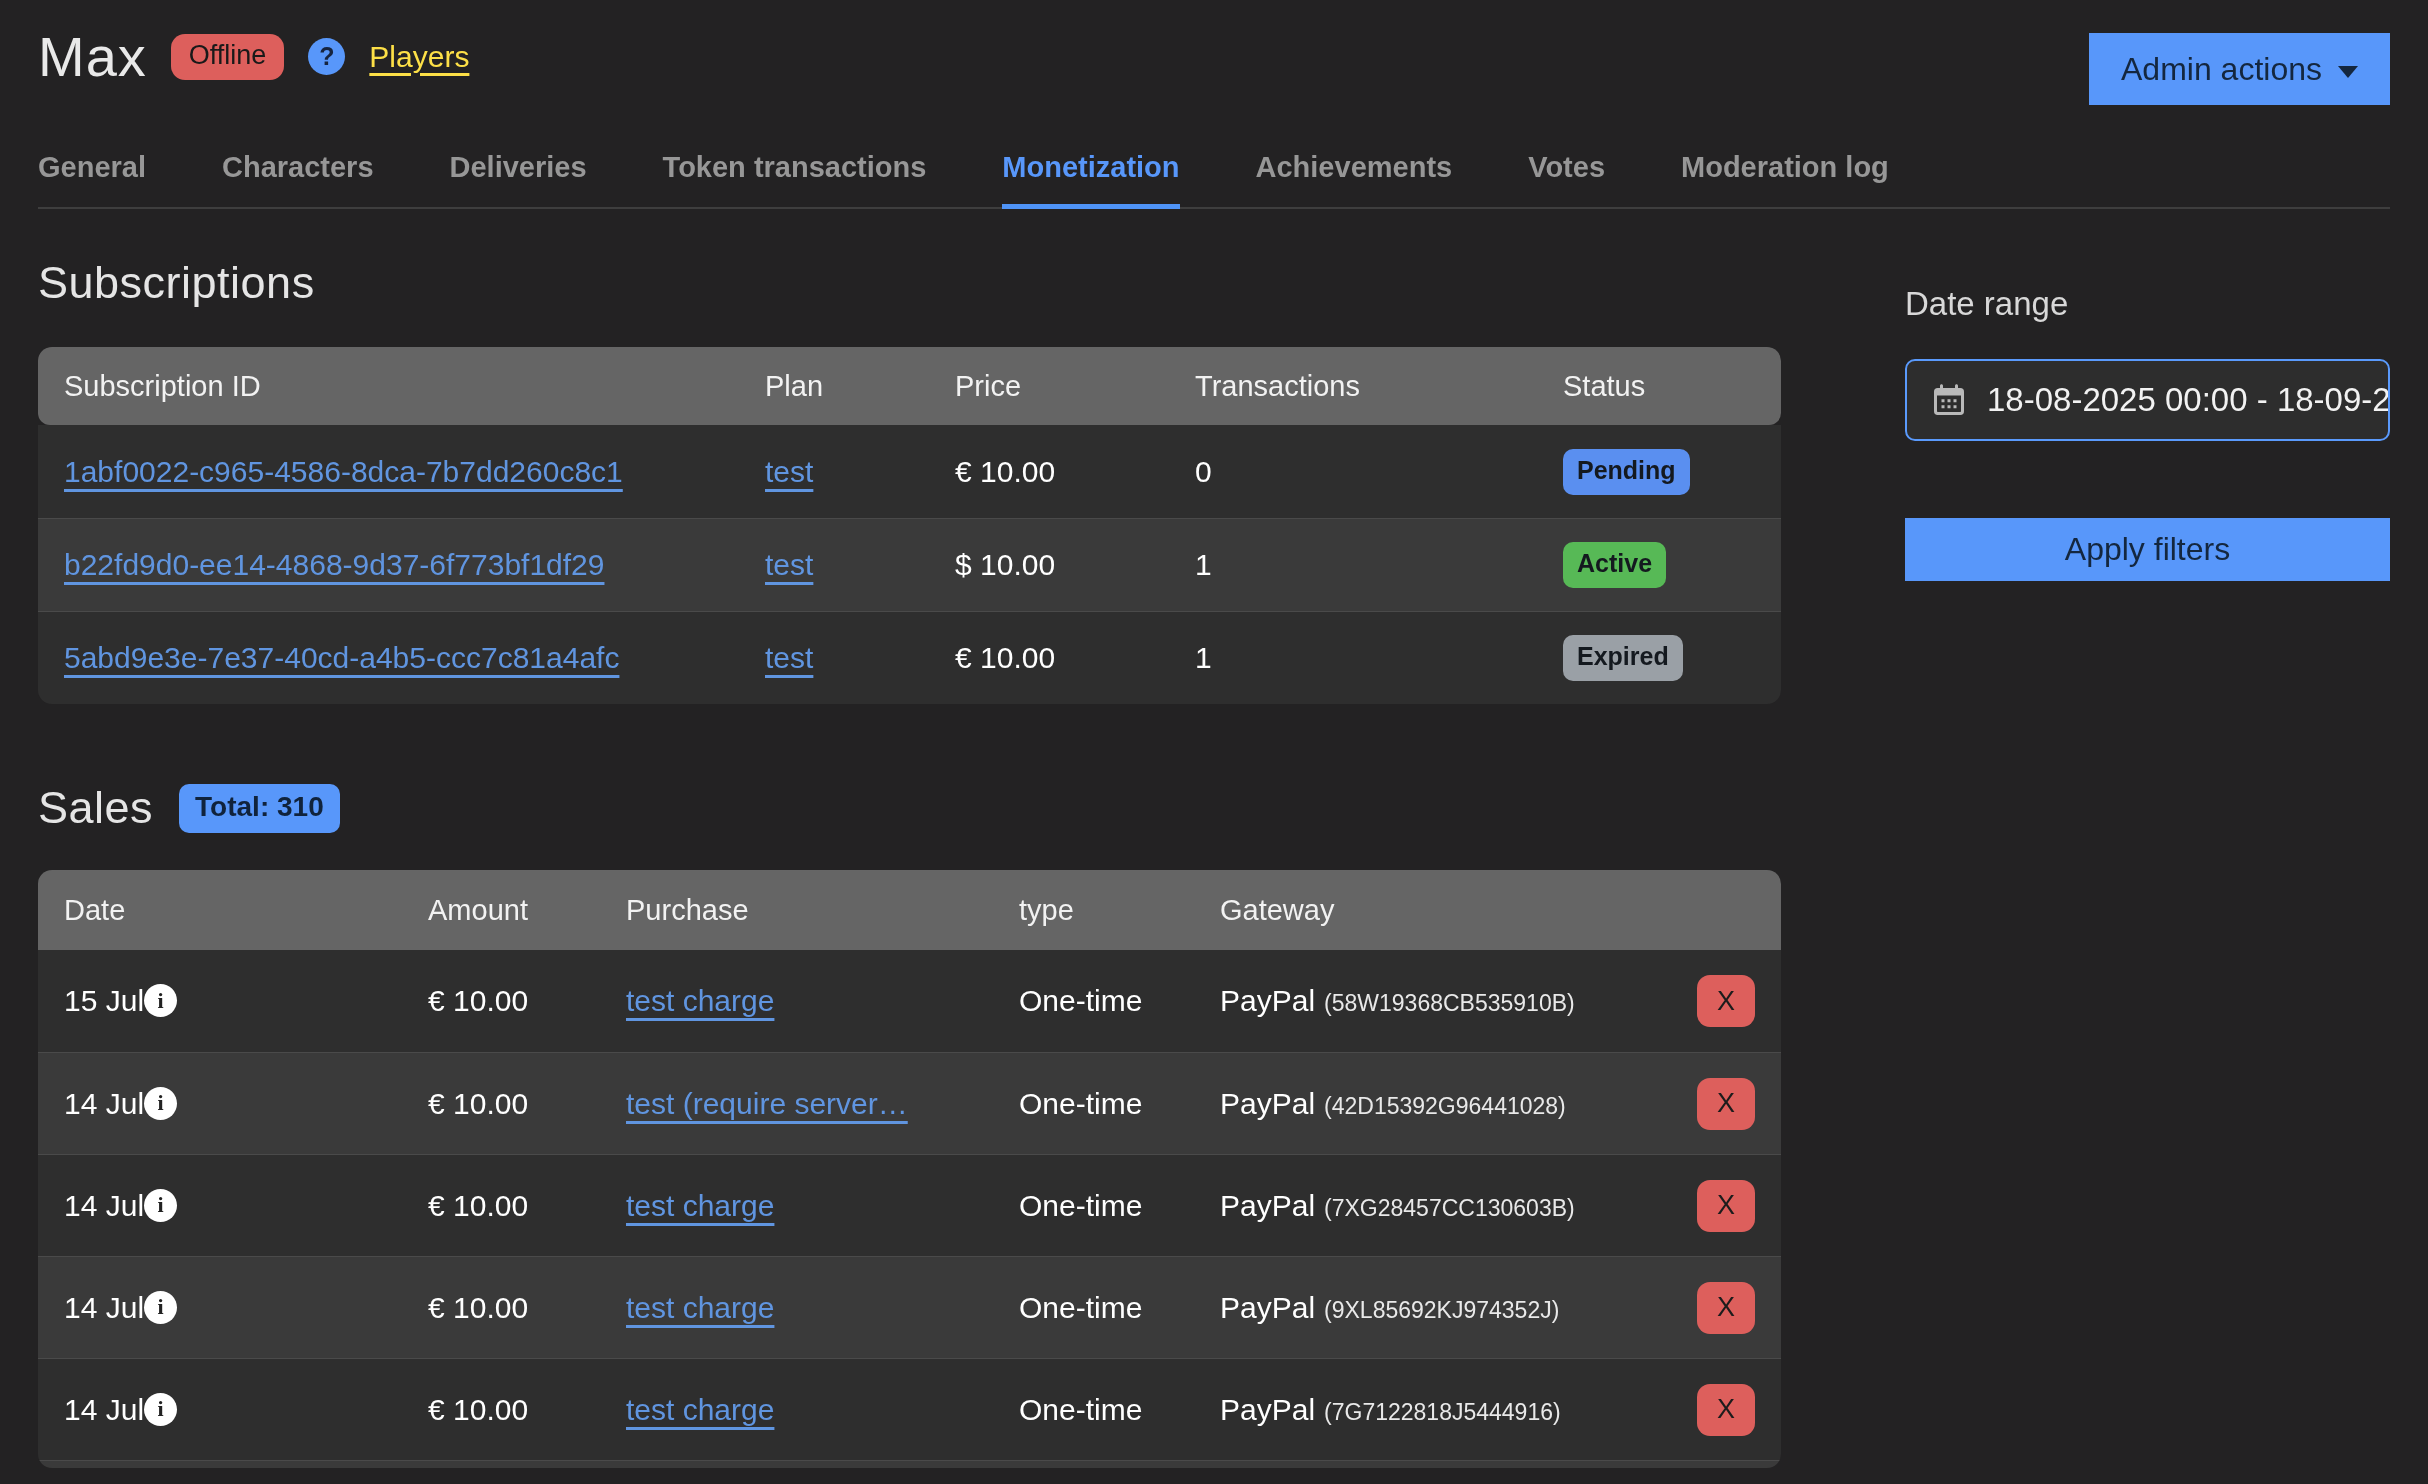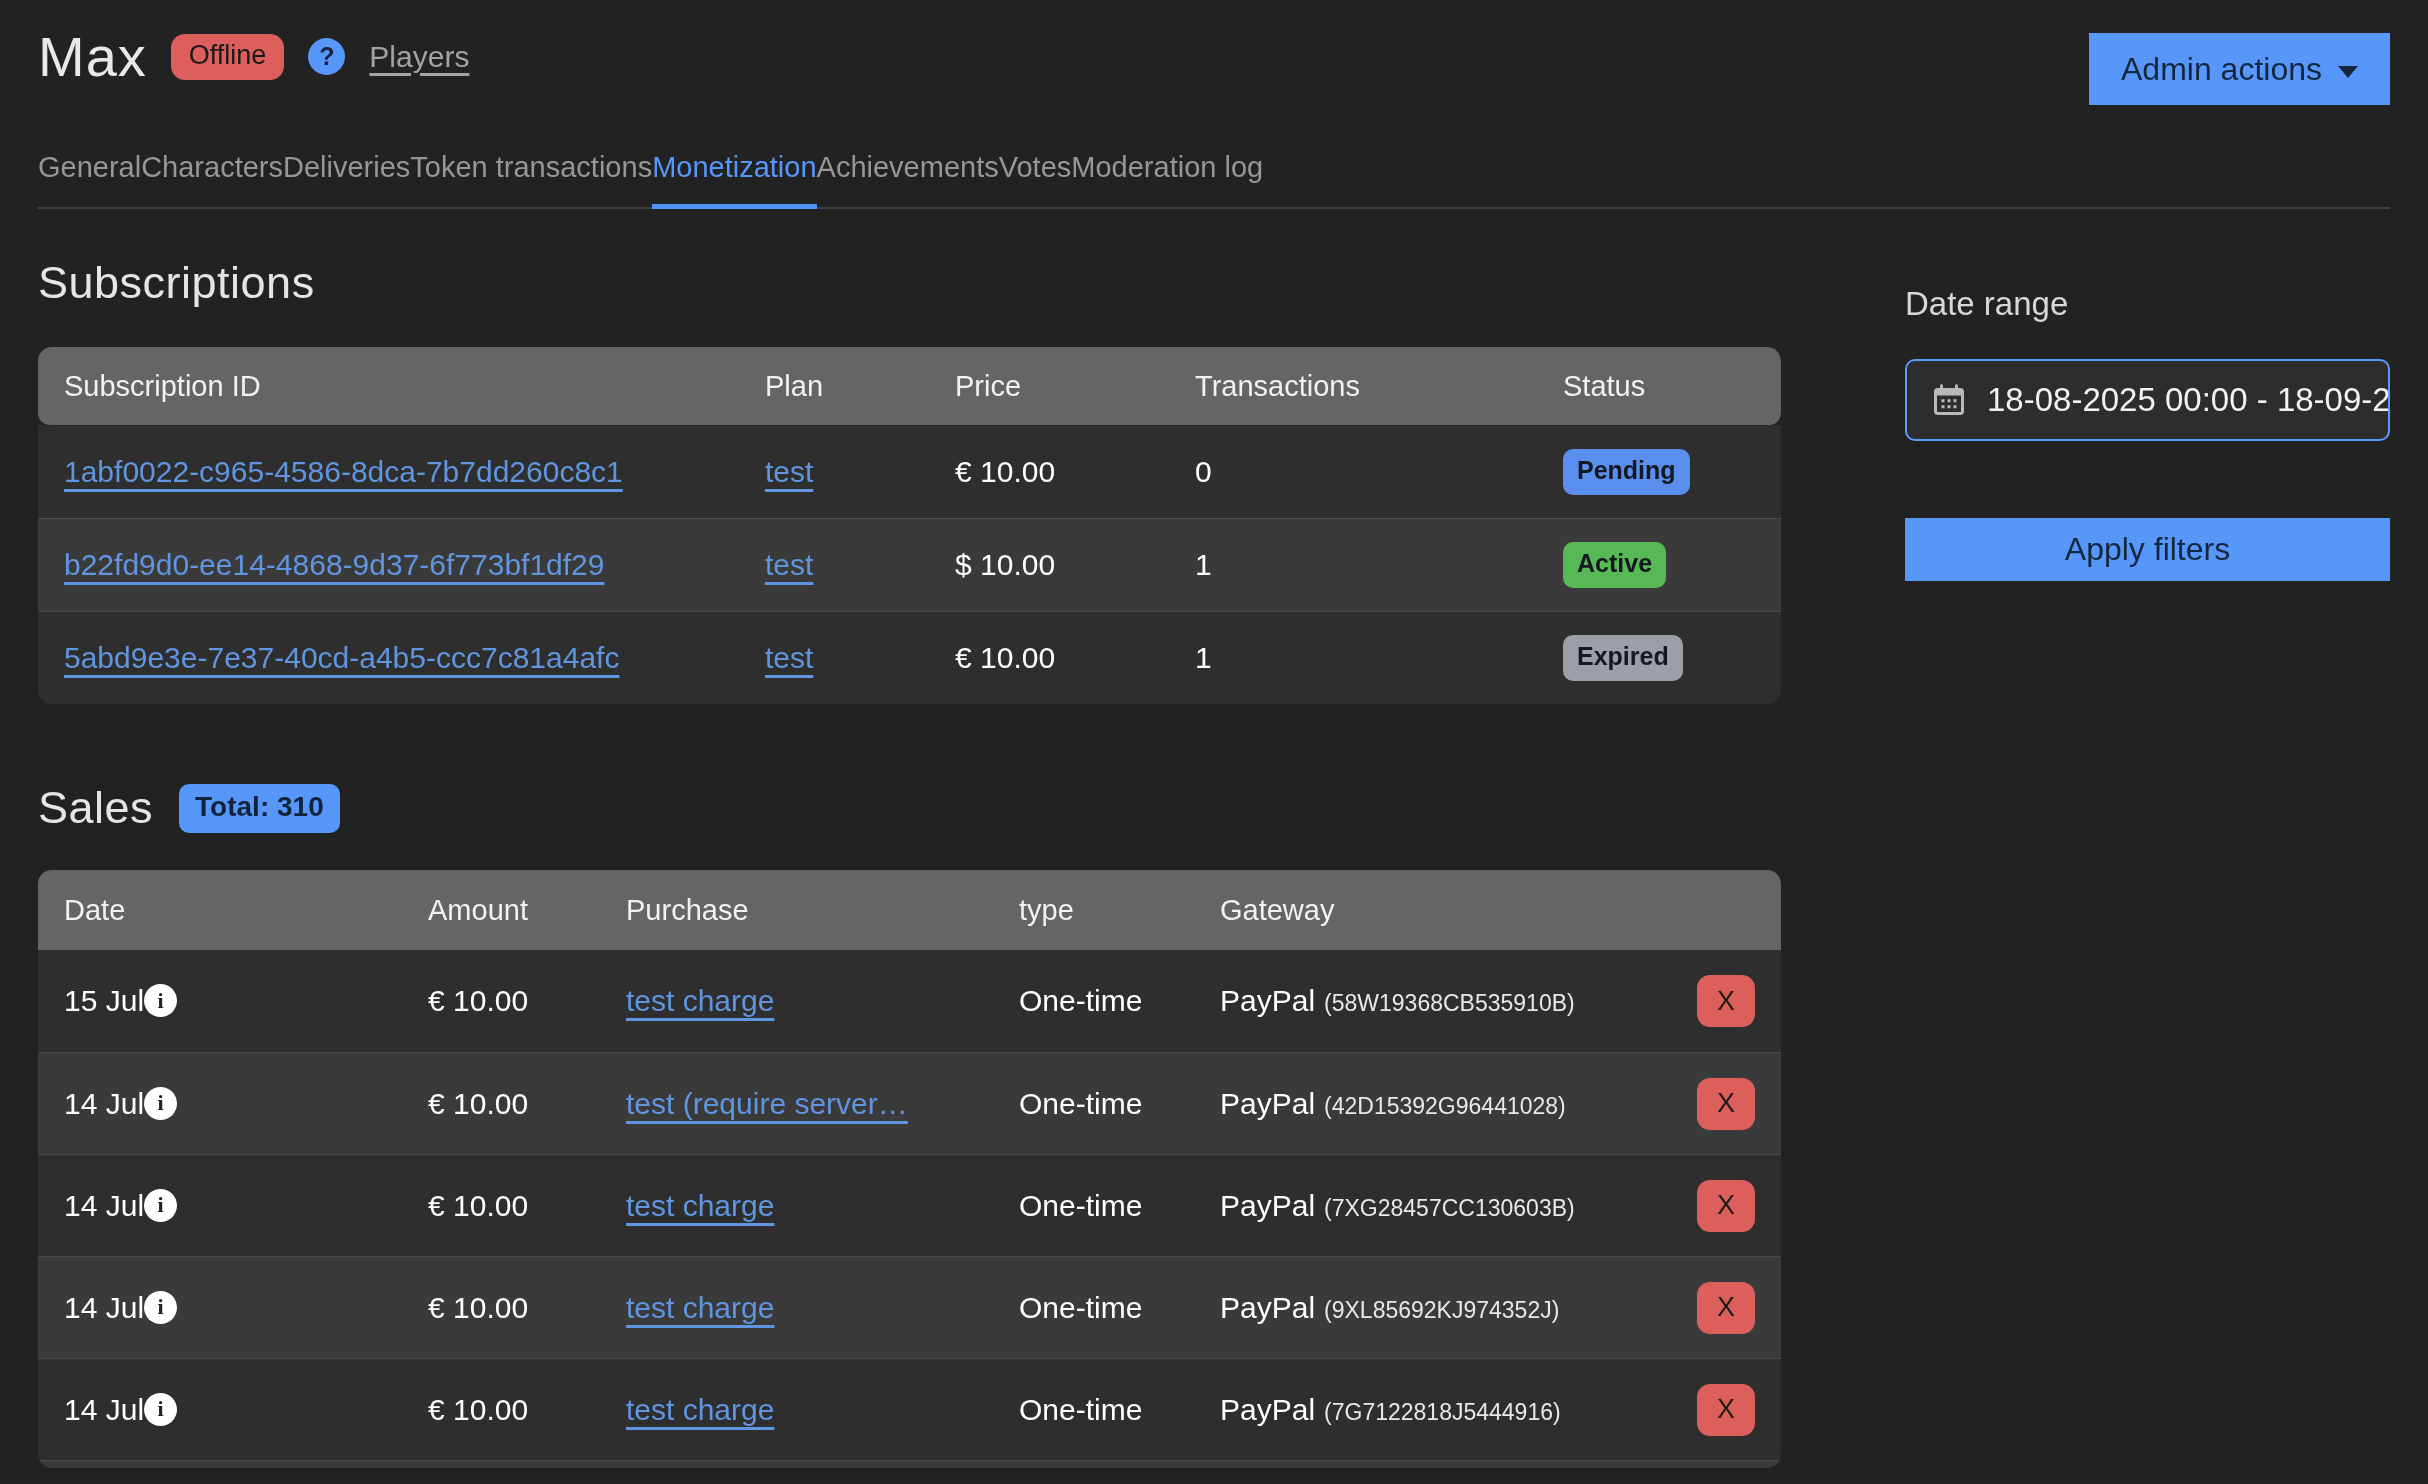--- a/index.html
+++ b/index.html
@@ -19,36 +19,36 @@
   .offline-badge {
     background: var(--danger-red, #dd5f5c); color: #191919;
     font-size: 27px; font-weight: 400; padding: 6px 18px 9px; border-radius: 14px;
   }
   .help-icon {
     width: 37px; height: 37px; border-radius: 50%;
     background: var(--accent-blue, #5897fa); color: #16243e;
     display: inline-flex; align-items: center; justify-content: center;
     font-size: 25px; font-weight: 700;
   }
-  .players-link { font-size: 30px; color: #a3a3a3; text-underline-offset: 6px; }
+  .players-link { font-size: 30px; color: #fde047; text-underline-offset: 6px; }
   .btn {
     display: inline-flex; align-items: center; justify-content: center; gap: 16px;
     background: var(--accent-blue, #5897fa); color: #14273f;
     border: none; border-radius: 0; font-family: inherit;
     cursor: pointer;
   }
   .admin-btn { height: 72px; padding: 0 32px; font-size: 32px; margin-top: 9px; }
   .caret-down {
     width: 0; height: 0; display: inline-block; margin-top: 6px;
     border-left: 10px solid transparent; border-right: 10px solid transparent;
     border-top: 12px solid #14273f;
   }
 
   
-  .tabs { display: flex; margin-top: 34px; border-bottom: 2px solid #3e3e3e; }
+  .tabs { display: flex; gap: 76px; margin-top: 34px; border-bottom: 2px solid #3e3e3e; font-weight: bold; }
   .tab {
     font-size: 29px; color: #979797; padding: 12px 0 20px;
     border-bottom: 5px solid transparent; margin-bottom: -2px; cursor: pointer; white-space: nowrap;
   }
   .tab.active { color: var(--accent-blue, #5897fa); border-bottom-color: #4f94f7; }
 
   
   .main { display: flex; align-items: flex-start; }
   .left-col { width: 1743px; }
   .right-col { width: 485px; margin-left: 124px; padding-top: 76px; }

